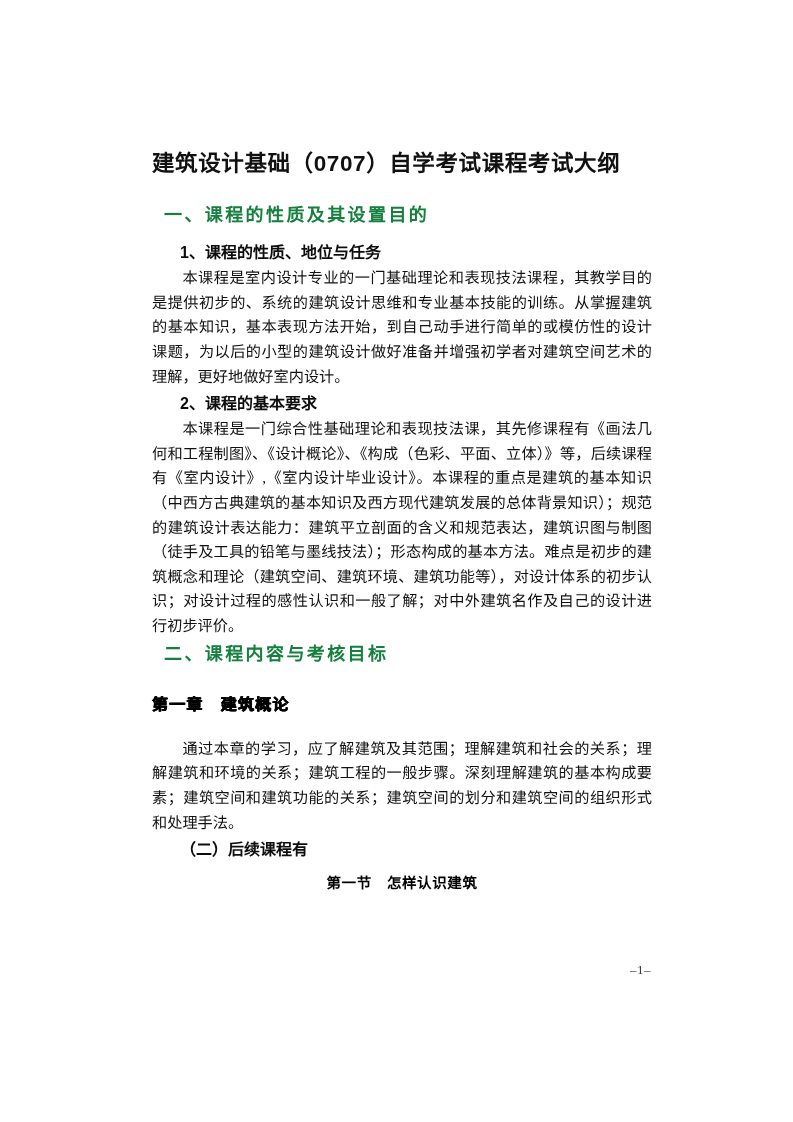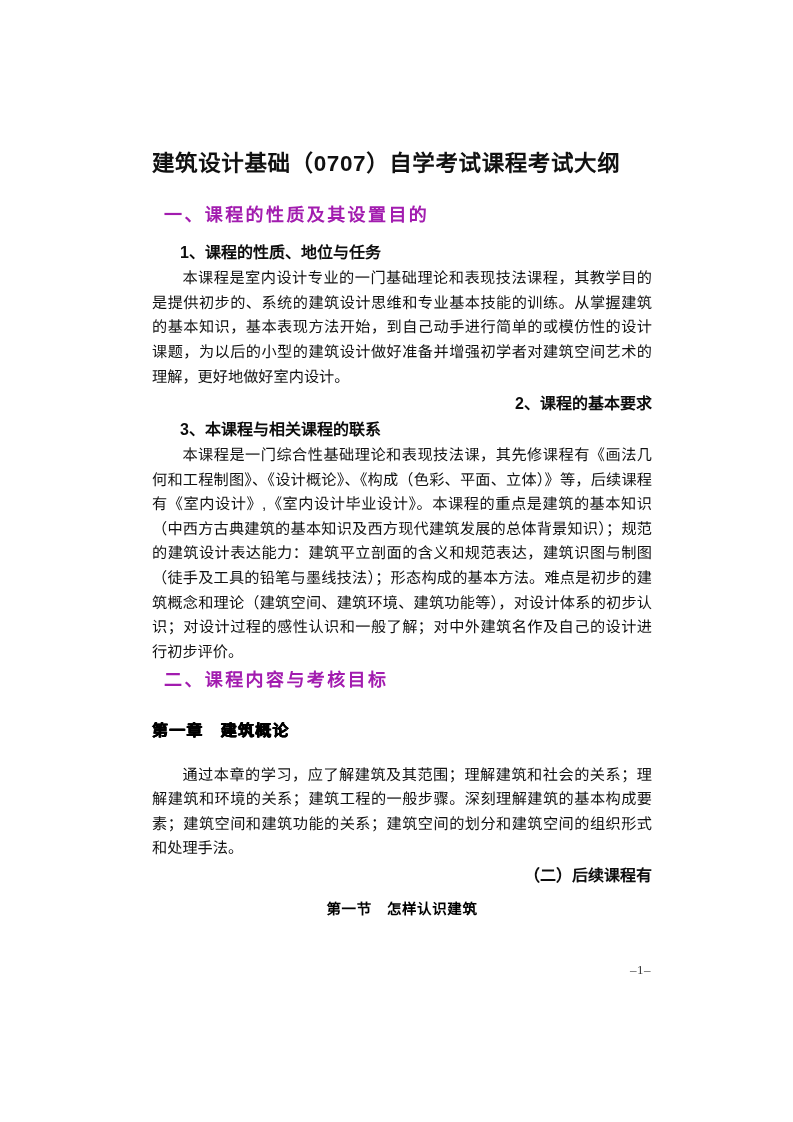--- a/index.html
+++ b/index.html
@@ -48,21 +48,21 @@
 
   
   .h1-section {
     font-family: "Liberation Serif", "DejaVu Serif", serif;
     font-size: 18px;
     font-weight: 700;
     letter-spacing: 2.4px;
     margin: 0 0 14px 0;
     padding-left: 12px;
     white-space: nowrap;
-    color: #a21caf;
+    color: #15803d;
   }
   .h1-section.spaced-top { }
 
   
   .h2-label {
     font-family: "Liberation Sans", "DejaVu Sans", sans-serif;
     font-size: 16px;
     font-weight: 700;
     line-height: 1.62;
     margin: 0;
@@ -88,31 +88,31 @@
     font-size: 14.5px;
     font-weight: 700;
     letter-spacing: 0.6px;
     text-align: center;
     margin: 8px 0 0 0;
     color: #000000;
   }
 
   
   .para {
-    font-family: Liberation Sans, sans-serif;
+    font-family: Liberation Serif, serif;
     font-size: 15.2px;
     line-height: 1.62;
     margin: 0;
     text-align: justify;
     text-justify: inter-ideograph;
     text-indent: 2em;
     color: #111111;
     word-break: break-all;
   }
-  .para + .h2-label { margin-top: 2px; text-align: right; }
+  .para + .h2-label { margin-top: 2px; }
 
   
   .page-number {
     position: absolute;
     right: 142px;
     top: 962px;
     font-family: "Liberation Serif", "DejaVu Serif", serif;
     font-size: 13px;
     color: #3a3a3a;
     letter-spacing: 0.5px;
@@ -127,21 +127,20 @@
 
     <h1 class="doc-title">建筑设计基础（0707）自学考试课程考试大纲</h1>
 
     <h2 class="h1-section">一、课程的性质及其设置目的</h2>
 
     <h3 class="h2-label">1、课程的性质、地位与任务</h3>
     <p class="para">本课程是室内设计专业的一门基础理论和表现技法课程，其教学目的是提供初步的、系统的建筑设计思维和专业基本技能的训练。从掌握建筑的基本知识，基本表现方法开始，到自己动手进行简单的或模仿性的设计课题，为以后的小型的建筑设计做好准备并增强初学者对建筑空间艺术的理解，更好地做好室内设计。</p>
 
     <h3 class="h2-label">2、课程的基本要求</h3>
 
-    <h3 class="h2-label">3、本课程与相关课程的联系</h3>
     <p class="para">本课程是一门综合性基础理论和表现技法课，其先修课程有《画法几何和工程制图》、《设计概论》、《构成（色彩、平面、立体）》等，后续课程有《室内设计》,《室内设计毕业设计》。本课程的重点是建筑的基本知识（中西方古典建筑的基本知识及西方现代建筑发展的总体背景知识）；规范的建筑设计表达能力：建筑平立剖面的含义和规范表达，建筑识图与制图（徒手及工具的铅笔与墨线技法）；形态构成的基本方法。难点是初步的建筑概念和理论（建筑空间、建筑环境、建筑功能等），对设计体系的初步认识；对设计过程的感性认识和一般了解；对中外建筑名作及自己的设计进行初步评价。</p>
 
     <h2 class="h1-section spaced-top">二、课程内容与考核目标</h2>
 
     <h3 class="h-chapter">第一章　建筑概论</h3>
 
     <p class="para">通过本章的学习，应了解建筑及其范围；理解建筑和社会的关系；理解建筑和环境的关系；建筑工程的一般步骤。深刻理解建筑的基本构成要素；建筑空间和建筑功能的关系；建筑空间的划分和建筑空间的组织形式和处理手法。</p>
 
     <h4 class="h2-label">（二）后续课程有</h4>
 

